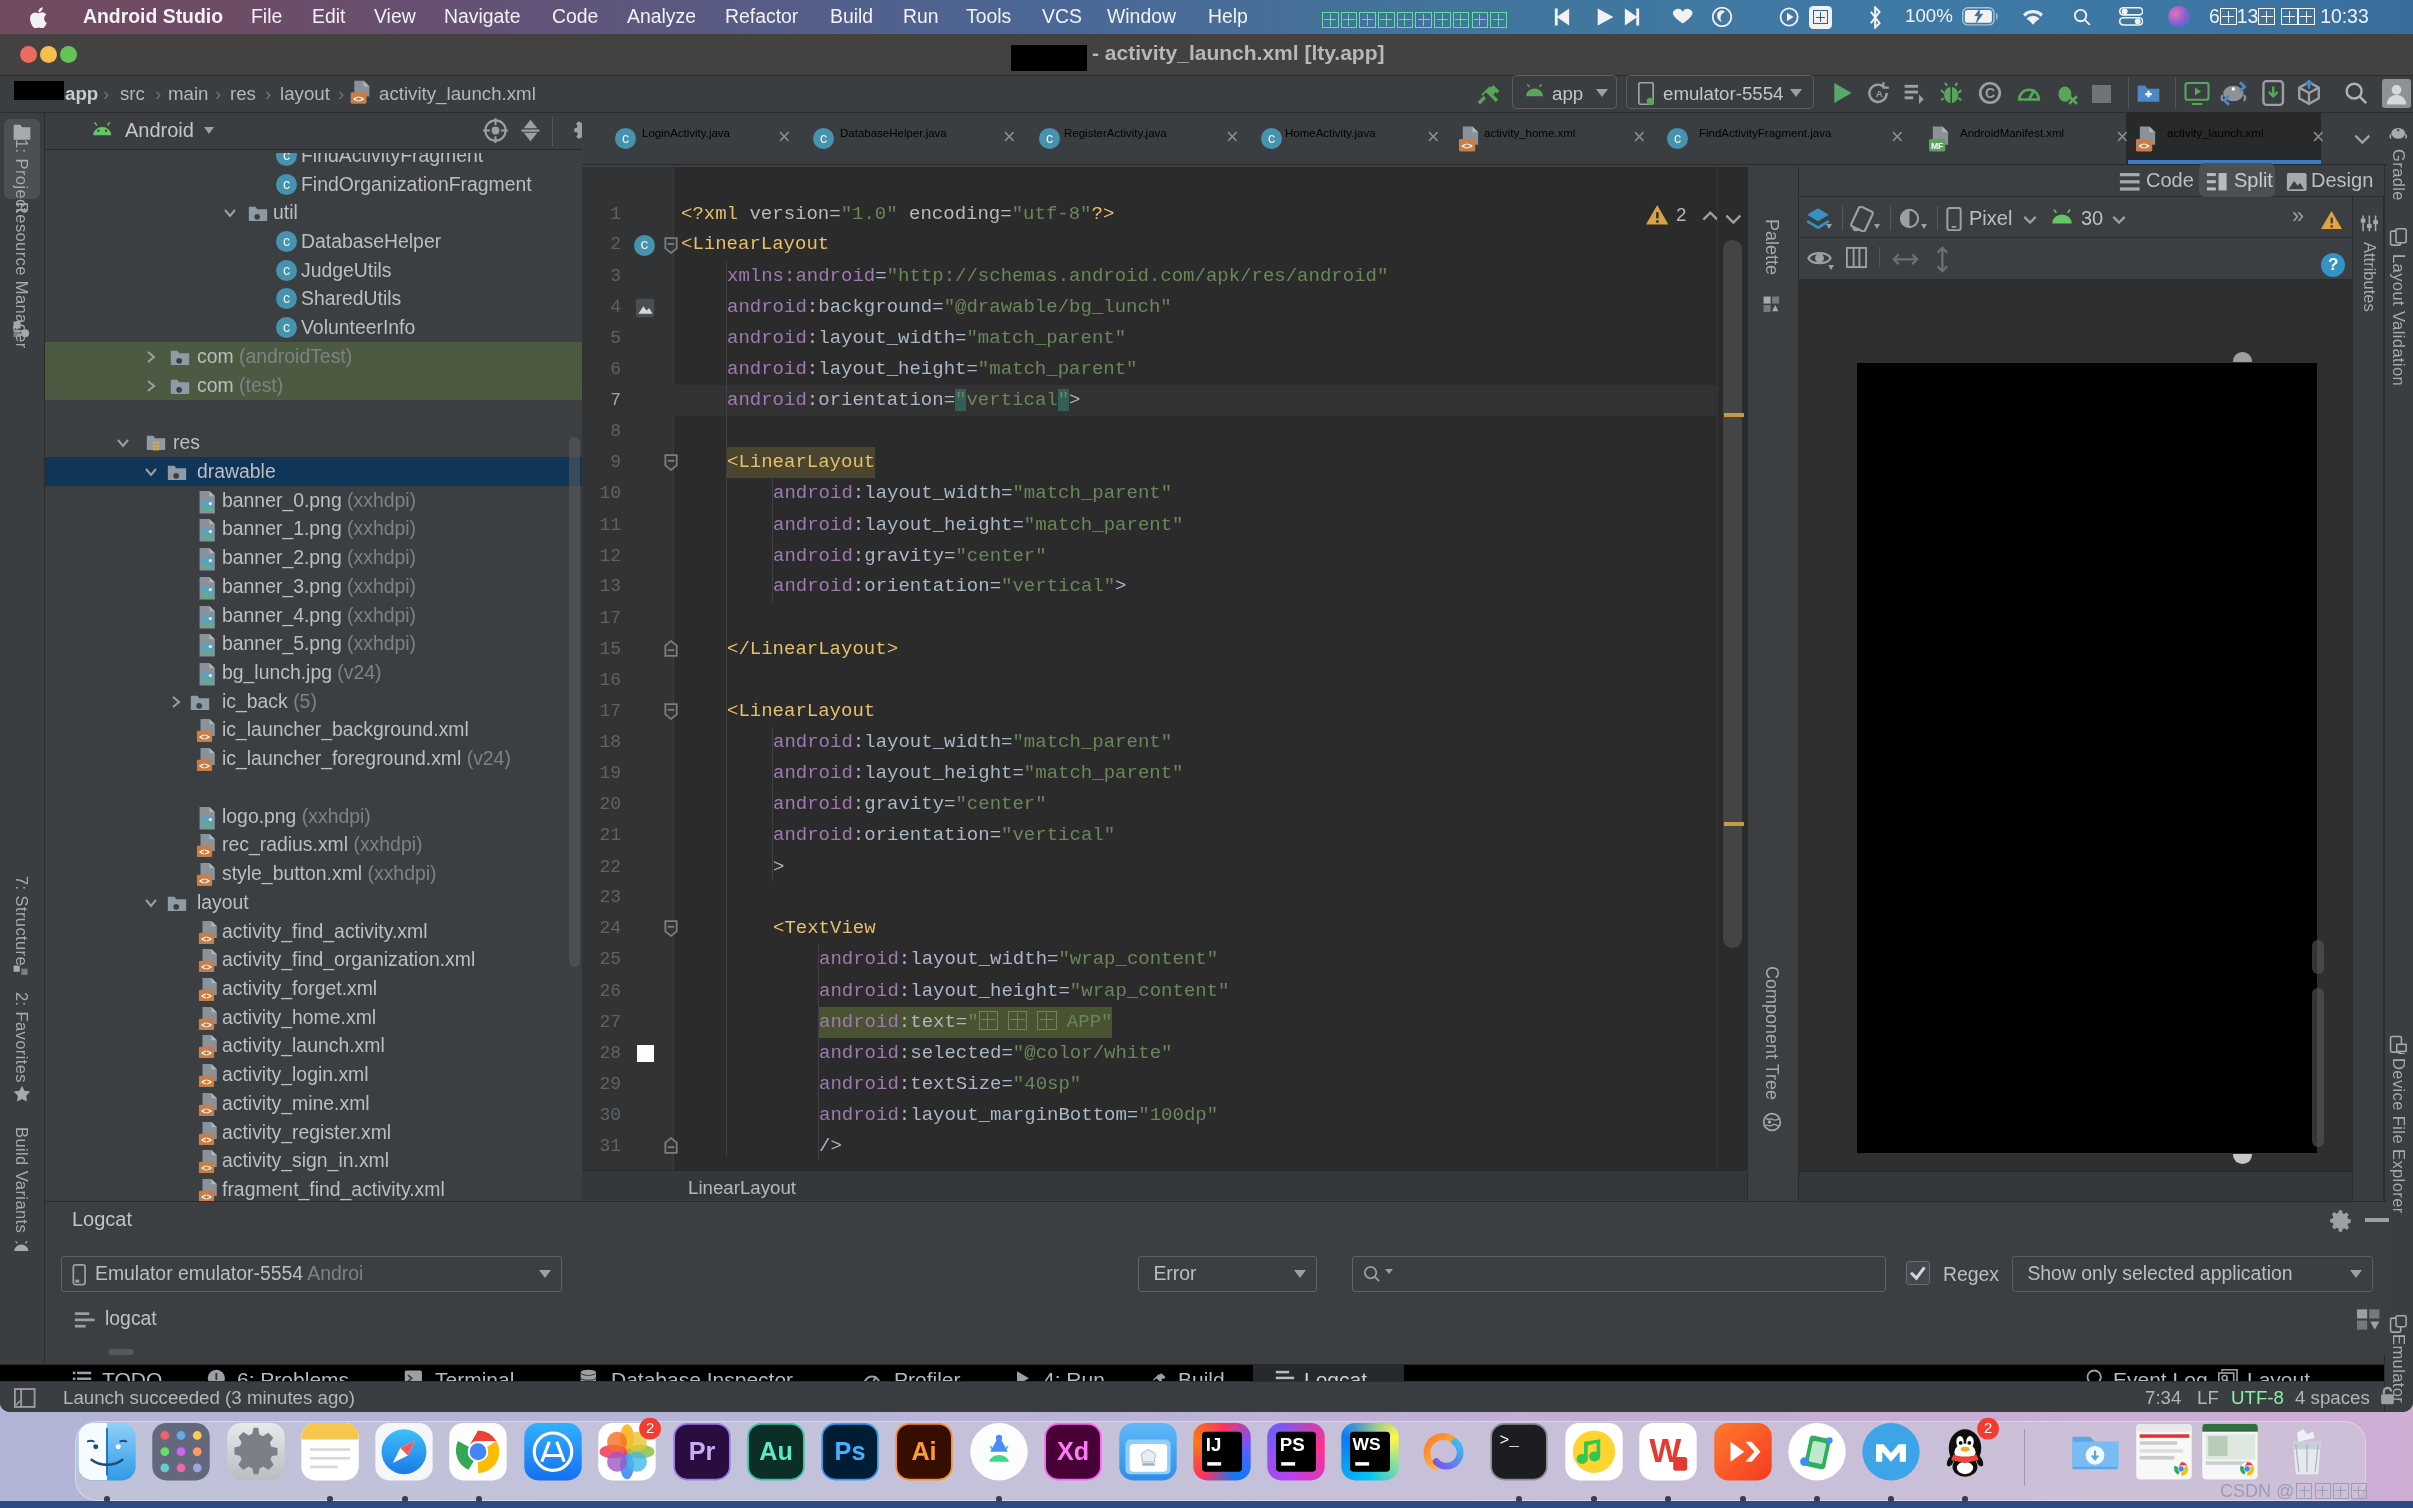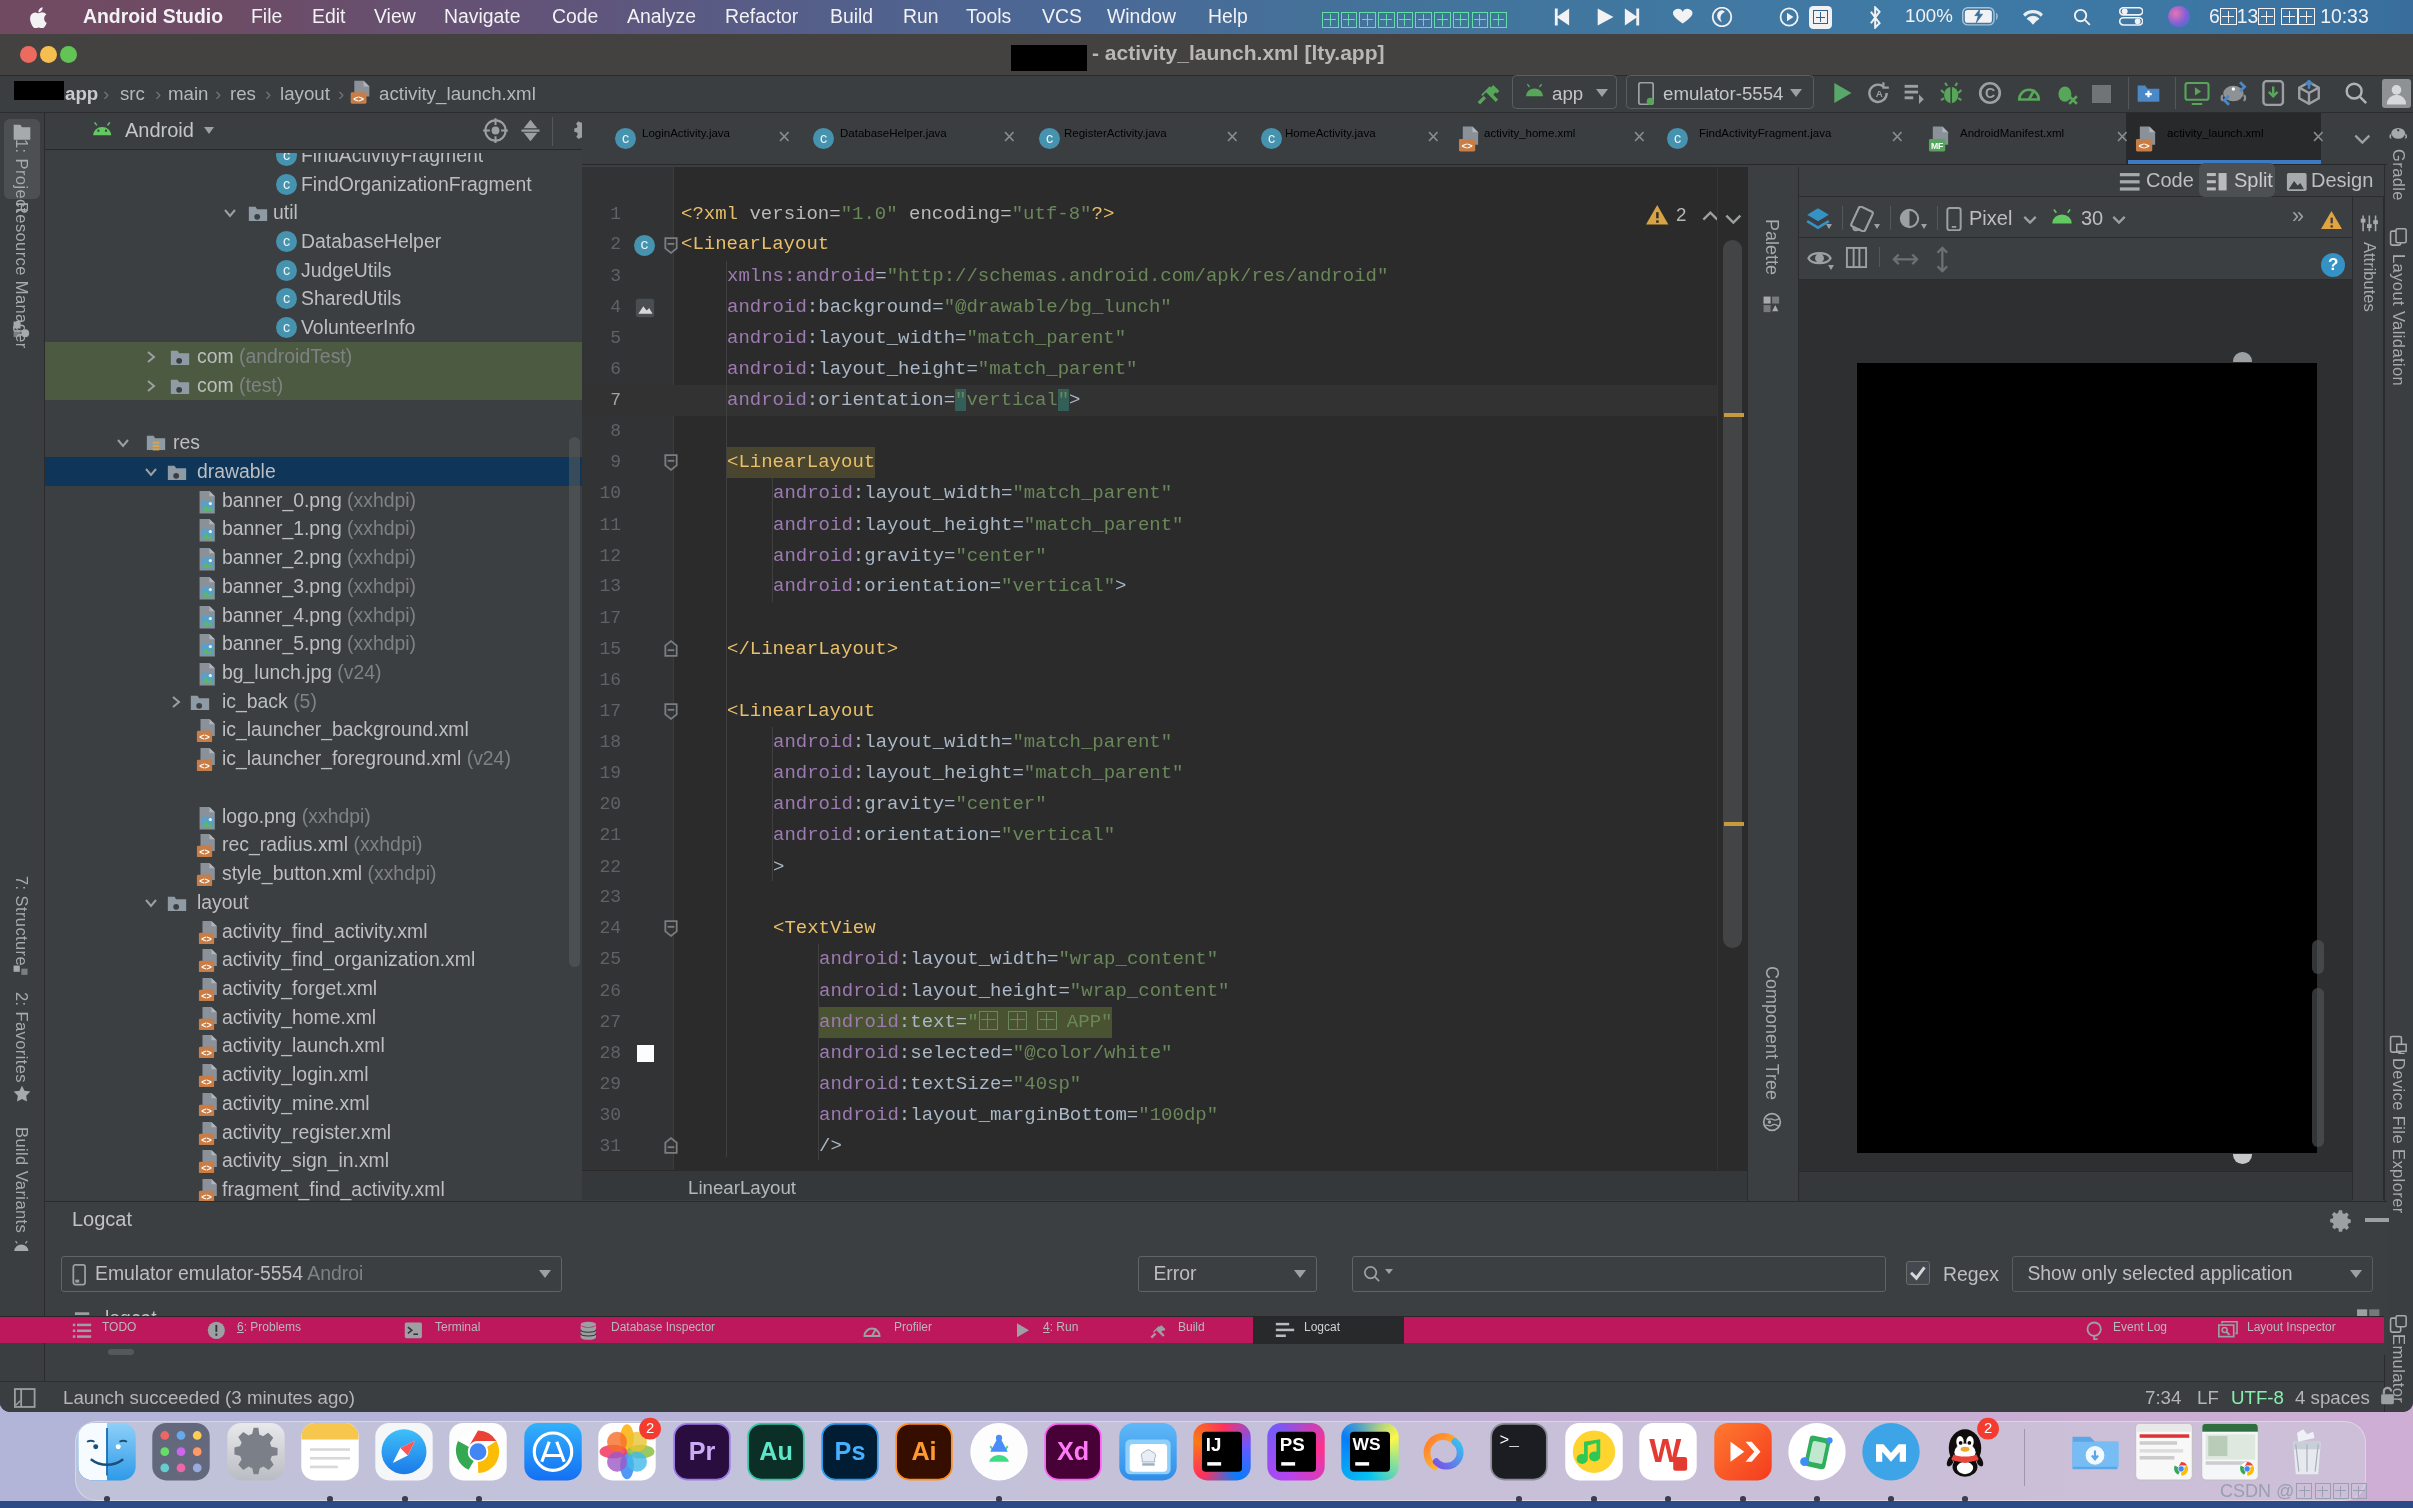--- a/index.html
+++ b/index.html
@@ -33,21 +33,21 @@
 #editor{left:582px;top:133px;width:1165px;height:1003px;background:#2b2b2b;overflow:hidden;font-family:"Liberation Mono",monospace}
 #gutter{position:absolute;left:0;top:0;width:92px;height:1044px;background:#313335;border-right:0.7px solid #3a3c3e}
 .ln{position:absolute;left:0;width:39px;text-align:right;font-size:18px;color:#606366;line-height:31px;font-family:"Liberation Mono",monospace}
 .cline{position:absolute;left:0;width:1165px;height:31px;line-height:31px;font-size:19px;white-space:pre}
 .ct{color:#e8bf6a}.cp{color:#9d7bb2}.cw{color:#a9b7c6}.cv{color:#6a8759}.cg{color:#bababa}
 #palstrip{left:1747px;top:133px;width:52px;height:1034px;background:#3c3f41;border-left:0.7px solid #2b2b2b;border-right:0.7px solid #2b2b2b}
 #design{left:1799px;top:133px;width:553px;height:1034px;background:#3c3f41}
 #dcanvas{position:absolute;left:0;top:113px;width:553px;height:921px;background:#2d2f31}
 #logcat{left:45px;top:1167px;width:2342px;height:154px;background:#3c3f41;border-top:0.7px solid #2a2a2a;color:#bcbec0}
 .ddbox{position:absolute;height:36px;border:1.4px solid #616466;border-radius:2.9px;font-size:19.4px;color:#bcbec0;line-height:33px}
-#btnrow{left:0;top:1282px;width:2384px;height:26.6px;background:#be185d;border-top:0.7px solid #282828;color:#b7b9bb;font-size:12px}
+#btnrow{left:0;top:1330px;width:2384px;height:26.6px;background:#000000;border-top:0.7px solid #282828;color:#b7b9bb;font-size:21px}
 #statusrow{left:0;top:1347px;width:2384px;height:32px;background:#3b3e40;border-top:0.7px solid #2e2e2e;color:#b3b5b7;font-size:18.7px}
 #dock{left:75px;top:1421px;width:2291px;height:80px;background:rgba(205,207,219,.5);border:1.4px solid rgba(255,255,255,.35);border-radius:21.5px}
 .dicon{position:absolute;top:1423px;width:66px;height:66px;transform:scale(.87);transform-origin:50% 0}
 .dsq{width:66px;height:66px;border-radius:16px;position:relative;overflow:hidden}
 .ddot{position:absolute;top:1496px;width:5.7px;height:5.7px;border-radius:50%;background:#3c3c50}
 svg{display:block}
 </style></head><body>
 <div id="menubar" class="abs">
     <svg class="mi" style="left:29px;top:6.5px" width="18.7" height="21.5" viewBox="0 0 17 20">
       <path fill="#f2f2f5" d="M13.9 10.6c0-2.4 2-3.6 2.1-3.7-1.1-1.7-2.9-1.9-3.5-1.9-1.5-.2-2.9.9-3.7.9-.8 0-1.9-.9-3.2-.86-1.6 0-3.1 1-4 2.4C-.1 10.4 1.2 14.9 2.8 17.4c.8 1.2 1.7 2.5 3 2.5 1.2-.05 1.7-.8 3.1-.8 1.5 0 1.9.8 3.2.76 1.3 0 2.1-1.2 2.9-2.4.9-1.4 1.3-2.7 1.3-2.8-.03-.01-2.4-.9-2.4-4.06zM11.5 3.4c.7-.8 1.1-2 1-3.1-1 .04-2.2.65-2.9 1.5-.64.74-1.2 1.9-1.05 3 1.1.09 2.2-.56 2.9-1.4z"></path>

